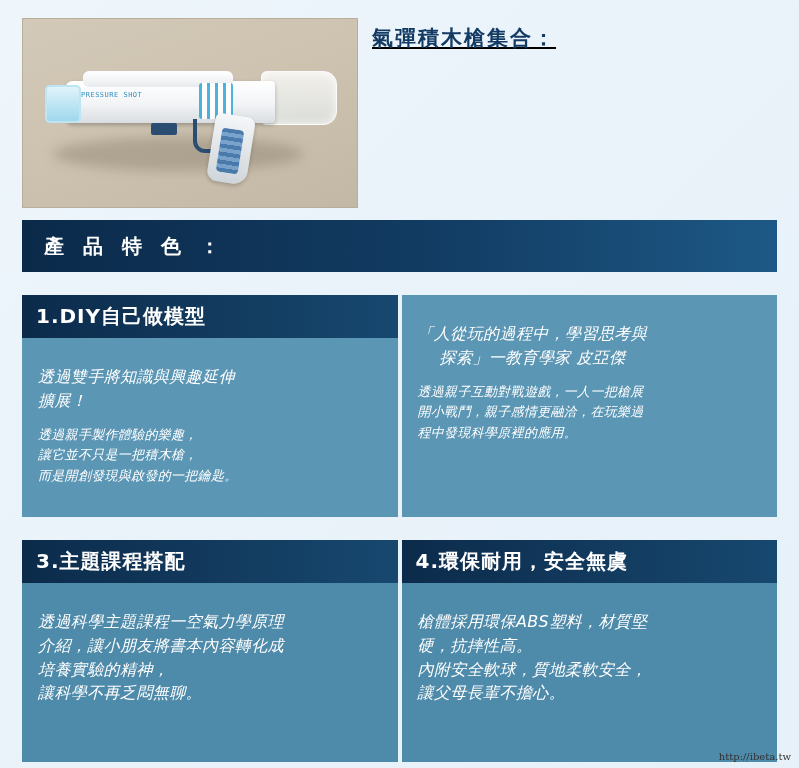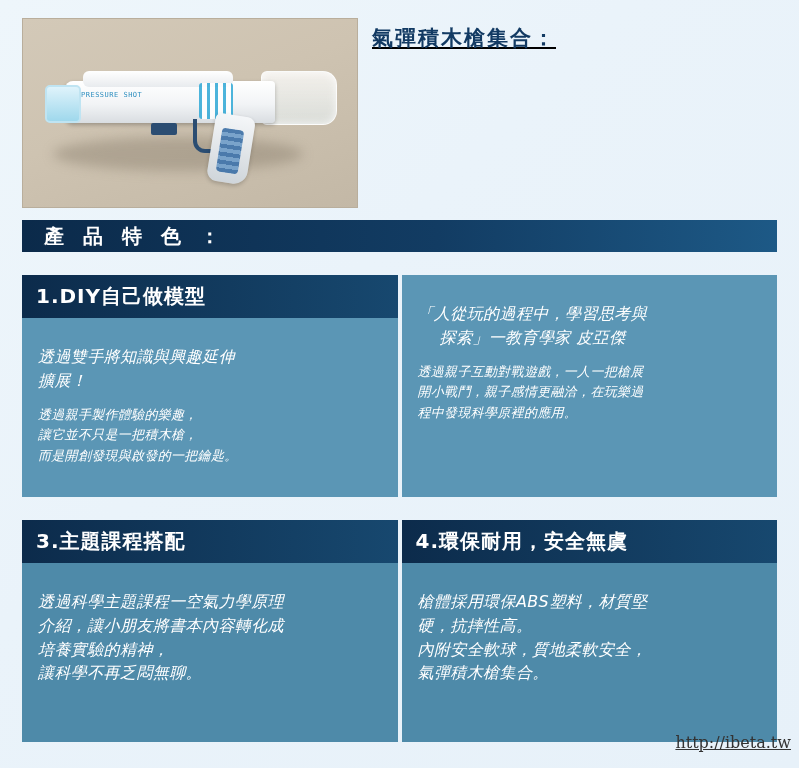--- a/index.html
+++ b/index.html
@@ -182,21 +182,21 @@
     margin: 0 0 3px 0;
     color: #123a63;
     font-size: 16px;
     line-height: 1.33;
     letter-spacing: .5px;
   }
 
   
   .band {
     margin-top: 6px;
-    height: 32px;
+    height: 52px;
     background: linear-gradient(90deg, #0b2a4a 0%, #123c63 55%, #1d5986 100%);
     display: flex;
     align-items: center;
     padding-left: 22px;
     box-sizing: border-box;
   }
   .band-title {
     color: #ffffff;
     font-size: 20px;
     font-weight: bold;
@@ -254,25 +254,24 @@
     letter-spacing: .3px;
   }
   .indent {
     padding-left: 22px;
   }
 
   
   .footer {
     position: absolute;
     right: 8px;
-    bottom: 16px;
+    bottom: 6px;
     font-family: "DejaVu Serif", "Liberation Serif", serif;
-    font-size: 16px;
+    font-size: 10px;
     color: #333333;
-    text-decoration: underline;
   }
 </style>
 </head>
 <body>
 
 <div class="page">
 
   <div class="top">
     <div class="photo">
       <div class="bg"></div>
@@ -335,21 +334,21 @@
         <p>讓科學不再乏悶無聊。</p>
       </div>
     </div>
 
     <div class="cell cell-dark">
       <div class="cell-head">4.環保耐用，安全無虞</div>
       <div class="cell-body">
         <p>槍體採用環保ABS塑料，材質堅</p>
         <p>硬，抗摔性高。</p>
         <p>內附安全軟球，質地柔軟安全，</p>
-        <p>氣彈積木槍集合。</p>
+        <p>讓父母長輩不擔心。</p>
       </div>
     </div>
 
   </div>
 
   <div class="footer">http://ibeta.tw</div>
 
 </div>
 
 </body></html>

